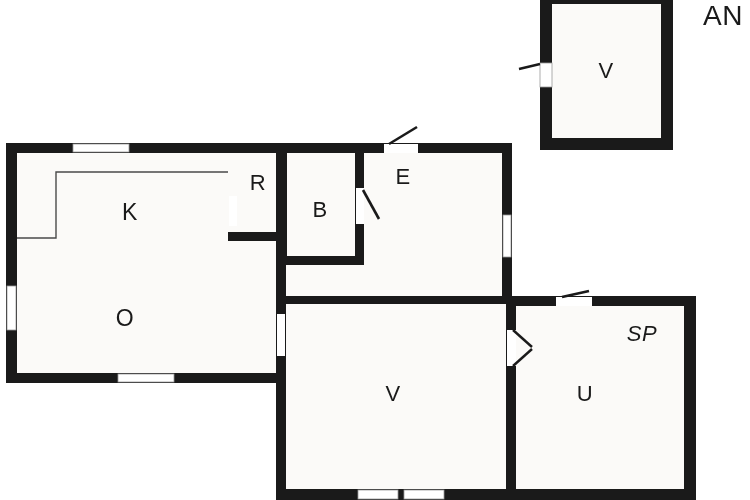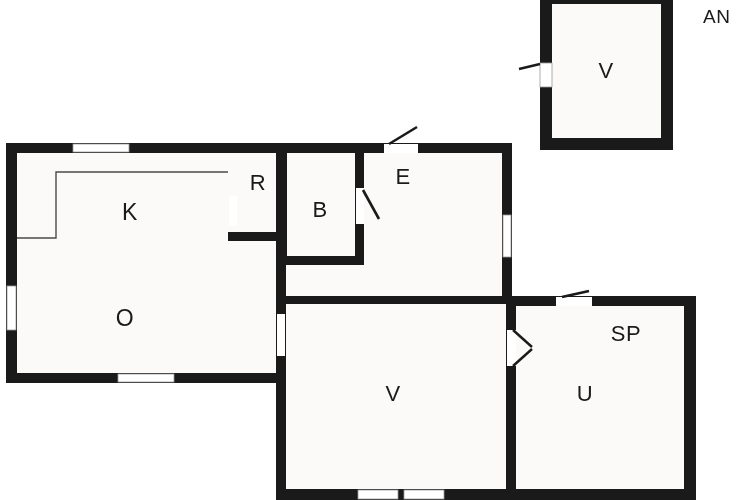--- a/index.html
+++ b/index.html
@@ -32,21 +32,21 @@
     font-family: "Liberation Sans", sans-serif;
     color: #1a1a1a;
     font-weight: 400;
     white-space: nowrap;
     line-height: 1;
     transform: translate(-50%, -50%);
     letter-spacing: 0.5px;
   }
   .lbl-lg { font-size: 23px; }
   .lbl-md { font-size: 22px; }
-  .lbl-an { font-size: 19px; transform: translate(0, -50%); }
+  .lbl-an { font-size: 28px; transform: translate(0, -50%); }
 </style>
 </head>
 <body>
 
 <div id="floorplan-root">
 
   <svg id="floorplan-svg" viewBox="0 0 750 500">
 
     <g>
 
@@ -158,16 +158,16 @@
 
   <div class="room-label lbl-lg" style="left:130px; top:212px;">K</div>
   <div class="room-label lbl-lg" style="left:125px; top:318px;">O</div>
   <div class="room-label lbl-md" style="left:258px; top:183px;">R</div>
   <div class="room-label lbl-md" style="left:320px; top:210px;">B</div>
   <div class="room-label lbl-md" style="left:403px; top:177px;">E</div>
   <div class="room-label lbl-md" style="left:393px; top:394px;">V</div>
   <div class="room-label lbl-md" style="left:585px; top:394px;">U</div>
   <div class="room-label lbl-md" style="left:606px; top:71px;">V</div>
 
-  <div class="room-label lbl-md" style="left:626px; top:334px;">SP</div>
+  <div class="room-label lbl-md" style="left:642px; top:334px;font-style:italic;">SP</div>
   <div class="room-label lbl-an" style="left:703px; top:16px;">AN</div>
 
 </div>
 
 </body></html>

